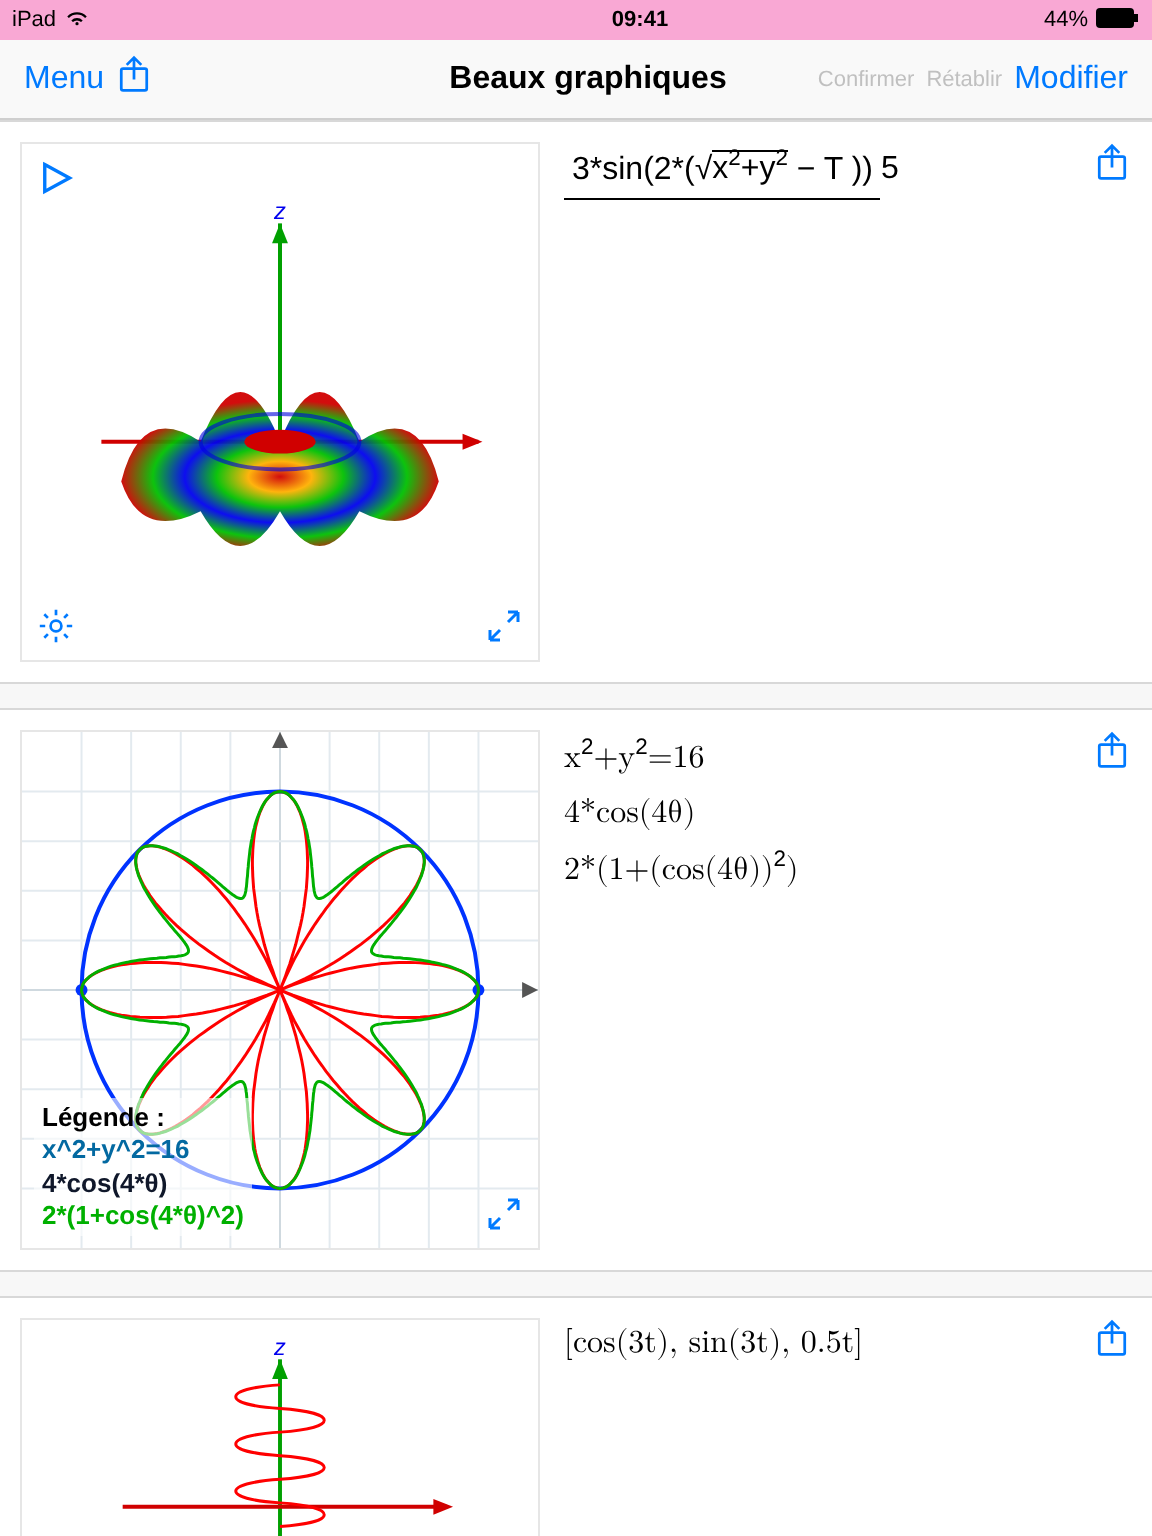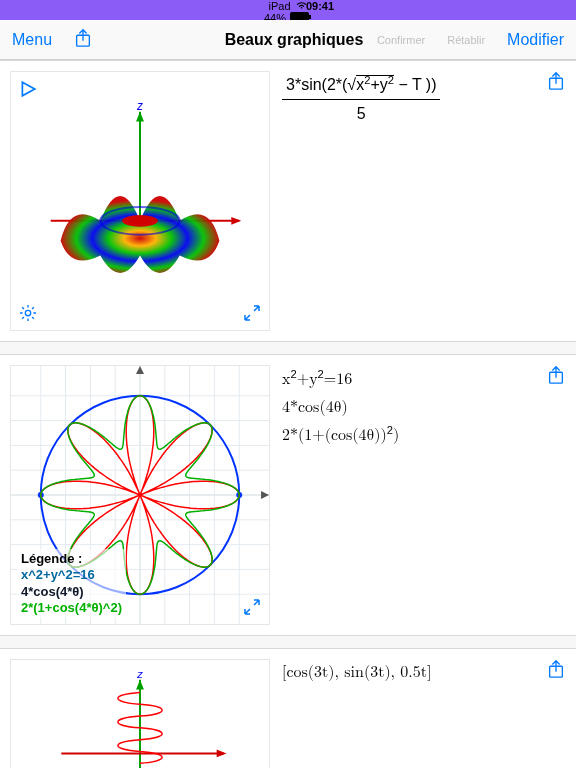--- a/index.html
+++ b/index.html
@@ -1,36 +1,36 @@
 <!DOCTYPE html>
 <html><head>
   <meta charset="utf-8">
   <style>
     * { margin:0; padding:0; box-sizing:border-box; font-family: -apple-system, "Helvetica Neue", Arial, sans-serif; }
     body { width:576px; height:768px; background:#f7f7f7; font-size:15px; color:#000; overflow:hidden; }
-    .status-bar { height:20px; display:flex; align-items:center; justify-content:space-between; padding:0 6px; font-size:11px; color:#000; background:#8b5cf6;flex-direction:column; }
+    .status-bar { height:20px; display:flex; align-items:center; justify-content:space-between; padding:0 6px; font-size:11px; color:#000; background:#f9a8d4; }
     .status-left, .status-right { display:flex; align-items:center; gap:4px; }
     .status-center { position:absolute; left:50%; transform:translateX(-50%); font-weight:600;margin-left:32px; }
     .nav-bar { height:40px; display:flex; align-items:center; justify-content:space-between; padding:0 12px; background:#f9f9f9; border-bottom:1px solid #cfcfcf; position:relative; }
-    .nav-left, .nav-right { display:flex; align-items:center; gap:22px; }
+    .nav-left, .nav-right { display:flex; align-items:center; gap:6px; }
     .nav-btn { color:#007aff; font-size:16px; cursor:pointer; }
     .nav-disabled { color:#c0c0c0; font-size:11px; }
     .nav-title { position:absolute; left:50%; transform:translateX(-50%); font-weight:600; font-size:16px;padding-left:12px; }
     .card { background:#fff; border-top:1px solid #d8d8d8; border-bottom:1px solid #d8d8d8; margin-bottom:12px; display:flex; padding:10px; gap:12px; min-height:0; }
     .plot-box { width:260px; height:260px; position:relative; background:#fff; border:1px solid #e6e6e6; flex:none; }
     .plot-box svg { width:100%; height:100%; display:block; }
     .plot-corner { position:absolute; width:22px; height:22px; display:flex; align-items:center; justify-content:center; color:#007aff; }
     .plot-corner svg { width:18px; height:18px; }
     .play-tl { top:6px; left:6px; }
     .gear-bl { bottom:6px; left:6px; }
     .expand-br { bottom:6px; right:6px; }
     .formula-col { flex:1; min-width:0; font-size:16px; line-height:1.7; font-family: "Cambria Math","Latin Modern Math",serif; }
     .share-icon { color:#007aff; align-self:flex-start; }
     .share-icon svg { width:20px; height:20px; }
-    .frac { display:inline-flex; flex-direction:column; text-align:center; vertical-align:middle; }
+    .frac { display:inline-flex; flex-direction:row; text-align:center; vertical-align:middle; }
     .frac .num { border-bottom:1px solid #000; padding:0 4px; }
     .sup { font-size:0.7em; vertical-align:super; }
     .legend-box { position:absolute; left:6px; bottom:6px; font-size:13px; line-height:1.25; background:rgba(255,255,255,0.6); padding:2px 4px;font-weight:bold; }
   </style>
 </head>
 <body>
 
 <div class="status-bar">
   <div class="status-left">
     <span>iPad</span>

